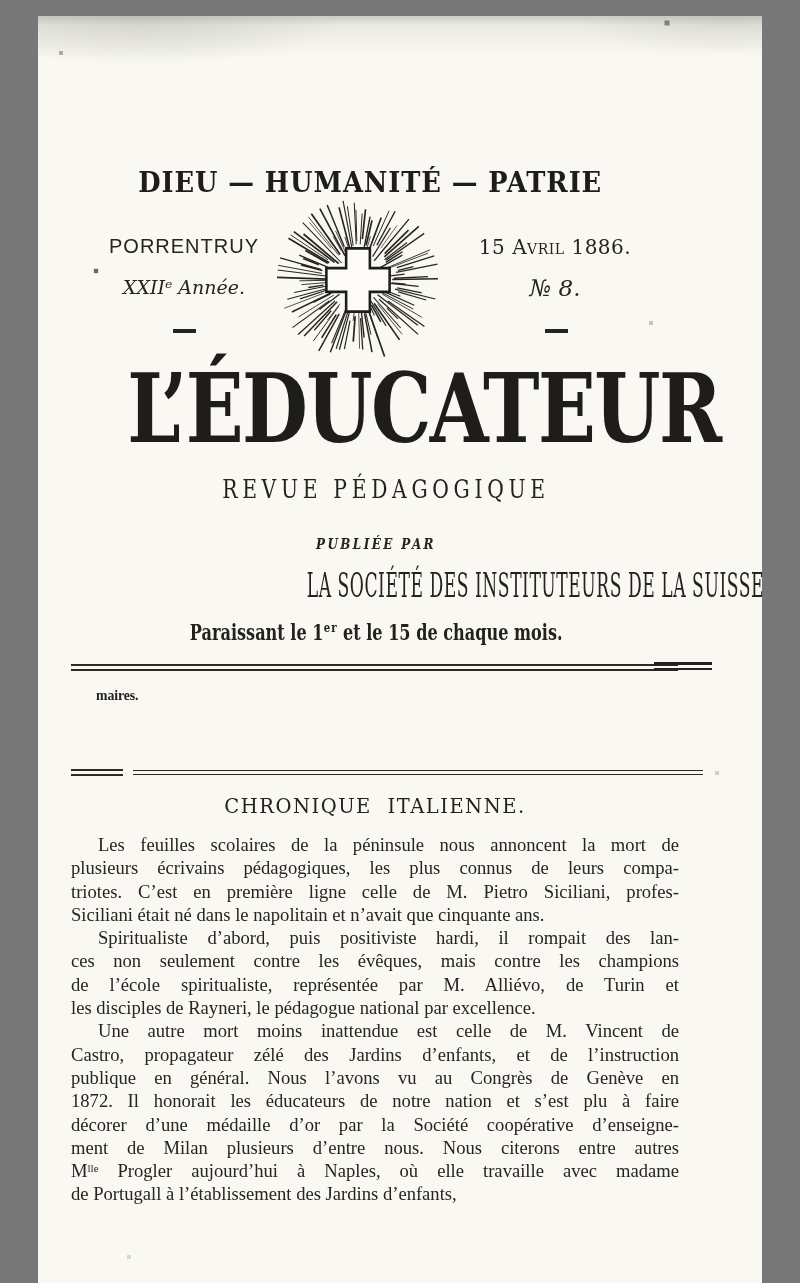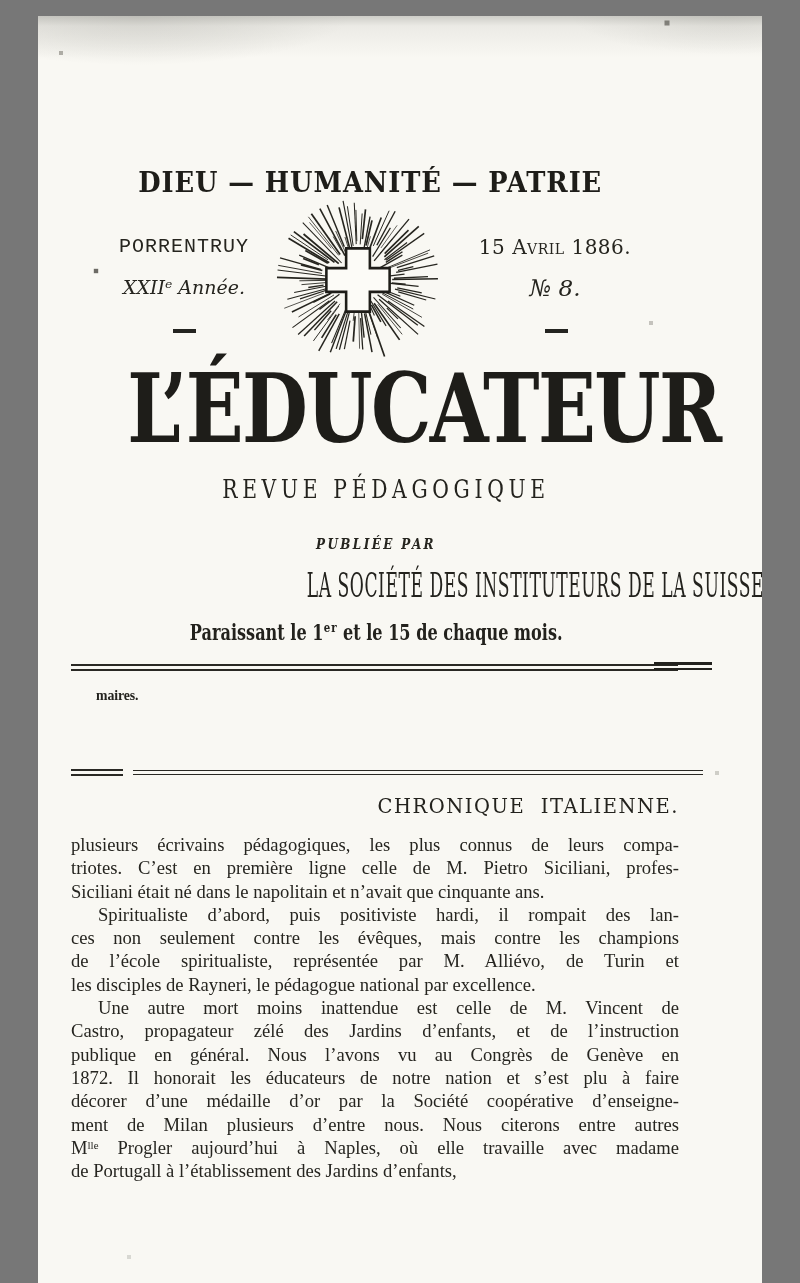--- a/index.html
+++ b/index.html
@@ -15,21 +15,21 @@
       #f9f8f3;
   }
   .abs { position:absolute; }
 
   
   .motto { top:150px; left:12px; width:640px; text-align:center;
            font-family:"DejaVu Serif", serif; font-weight:bold; font-size:28px; color:#1e1d19; }
   .motto span { display:inline-block; transform:scaleX(.92); letter-spacing:1px; white-space:nowrap; }
 
   .place { top:219px; left:46px; width:200px; text-align:center;
-           font-family:Liberation Mono, monospace; font-size:20px; letter-spacing:1px; color:#26251f; }
+           font-family:Liberation Sans, sans-serif; font-size:20px; letter-spacing:1px; color:#26251f; }
   .volume { top:260px; left:46px; width:200px; text-align:center;
             font-family:"DejaVu Serif", serif; font-style:italic; font-size:19px; color:#26251f; }
   .issue-date { top:219px; left:417px; width:200px; text-align:center;
                 font-family:"DejaVu Serif", serif; font-size:20px; font-variant:small-caps;
                 letter-spacing:.5px; color:#26251f; }
   .issue-number { top:259px; left:417px; width:200px; text-align:center;
                   font-family:"DejaVu Serif", serif; font-style:italic; font-size:23px; color:#26251f; }
   .dash { width:23px; height:4px; background:#242420; }
   .dash-left  { left:135px; top:313px; }
   .dash-right { left:507px; top:313px; }
@@ -65,21 +65,21 @@
   .rule-bot-stub  { left:33px;  top:753px; width:52px; }
   .rule-bot-main  { left:95px;  top:754px; width:570px; border-top-width:1.5px; border-bottom-width:1.5px; }
 
   
   .summary { left:44px; top:670px; width:597px; color:#24231e;
              font-family:"Liberation Serif", serif; font-weight:bold;
              font-size:13.8px; line-height:19.2px; letter-spacing:-.1px; }
   .summary .jline.wrap { padding-left:14px; }
 
   
-  .article-heading { left:33px; top:779px; width:608px; text-align:right;
+  .article-heading { left:33px; top:779px; width:608px; text-align:center;
       font-family:"DejaVu Serif", serif; font-size:19.5px; letter-spacing:1.5px;
       word-spacing:8px; color:#23221d; font-weight:normal; margin:0; }
   .body-text { left:33px; top:817px; width:608px; color:#262520;
                font-size:18.6px; line-height:23.3px; }
   .para .jline.indent { padding-left:27px; }
 
   .jline { text-align:justify; text-align-last:justify; }
   .jline.last { text-align-last:left; }
 
   
@@ -246,20 +246,21 @@
       <div class="jline wrap last">maires.</div>
     </section>
 
   <div class="abs rule rule-bot-stub"></div>
   <div class="abs rule rule-bot-main"></div>
 
   <main>
     <h2 class="abs article-heading">CHRONIQUE ITALIENNE.</h2>
     <div class="abs body-text">
         <div class="para">
+          <div class="jline indent">Les feuilles scolaires de la péninsule nous annoncent la mort de</div>
           <div class="jline">plusieurs écrivains pédagogiques, les plus connus de leurs compa-</div>
           <div class="jline">triotes. C’est en première ligne celle de M. Pietro Siciliani, profes-</div>
           <div class="jline last">Siciliani était né dans le napolitain et n’avait que cinquante ans.</div>
         </div>
         <div class="para">
           <div class="jline indent">Spiritualiste d’abord, puis positiviste hardi, il rompait des lan-</div>
           <div class="jline">ces non seulement contre les évêques, mais contre les champions</div>
           <div class="jline">de l’école spiritualiste, représentée par M. Alliévo, de Turin et</div>
           <div class="jline last">les disciples de Rayneri, le pédagogue national par excellence.</div>
         </div>

